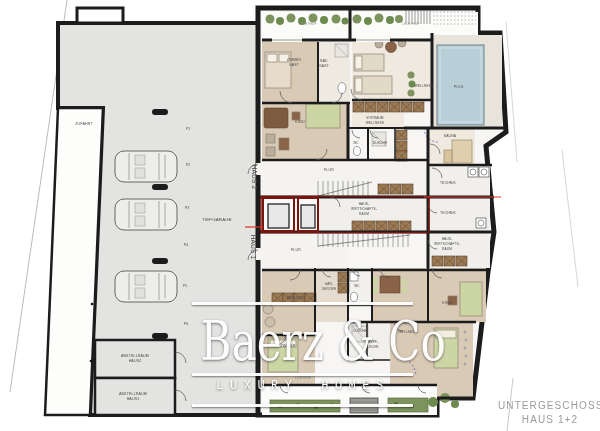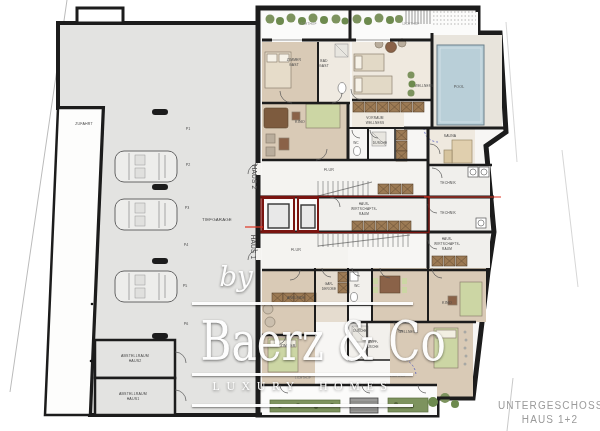--- a/index.html
+++ b/index.html
@@ -16,21 +16,21 @@
   .fixture{fill:#ffffff;stroke:#777;stroke-width:.7;}
   
   .wm{position:absolute;color:#ffffff;opacity:.95;
       text-shadow:0 1px 3px rgba(0,0,0,.55);white-space:nowrap;}
   .wm-by{left:206px;top:260px;width:60px;text-align:center;
          font-family:"DejaVu Serif",serif;font-style:italic;font-size:28px;}
   .wm-brand{left:172px;top:311px;width:260px;text-align:center;
             font-family:"DejaVu Serif",serif;font-size:54px;line-height:62px;
             transform:scaleX(.78);transform-origin:50% 50%;}
   .wm-tagline{left:192px;top:379px;width:222px;text-align:center;
-              font-family:Liberation Serif, serif;font-size:12px;letter-spacing:6.5px;word-spacing:9px;}
+              font-family:Liberation Mono, monospace;font-size:12px;letter-spacing:6.5px;word-spacing:9px;}
   .wm-rule{position:absolute;height:2.6px;background:#ffffff;opacity:.95;
            box-shadow:0 1px 2px rgba(0,0,0,.5);}
   
   .corner-title{position:absolute;left:498px;top:399px;width:104px;text-align:center;
                 color:#9b9b9b;font-size:10px;letter-spacing:1.1px;line-height:13.5px;}
 </style>
 </head>
 <body>
 
 <div id="stage">
@@ -413,21 +413,20 @@
     <text class="lbl" font-size="3.4" x="408" y="333">WELLNESS</text>
     <text class="lbl" font-size="3" x="360" y="332">DUSCHE</text>
     <text class="lbl" font-size="3" x="372" y="343">DAMPF-</text>
     <text class="lbl" font-size="3" x="372" y="348">DUSCHE</text>
     <text class="lbl" font-size="3.6" x="288" y="347">ZIMMER</text>
     <text class="lbl lbl-faint" font-size="3" x="303" y="379">LICHTHOF</text>
     <text class="lbl lbl-faint" font-size="3" x="398" y="377">LICHTHOF</text>
   </g>
 </svg>
 
-<div class="wm wm-by">by</div>
 <div class="wm-rule" style="left:192px;top:302px;width:221px;"></div>
 <div class="wm wm-brand">Baerz &amp; Co</div>
 <div class="wm-rule" style="left:192px;top:373px;width:221px;"></div>
 <div class="wm wm-tagline">LUXURY HOMES</div>
 <div class="wm-rule" style="left:192px;top:404px;width:221px;"></div>
 
 <div class="corner-title">
   <div>UNTERGESCHOSS</div>
   <div>HAUS 1+2</div>
 </div>

